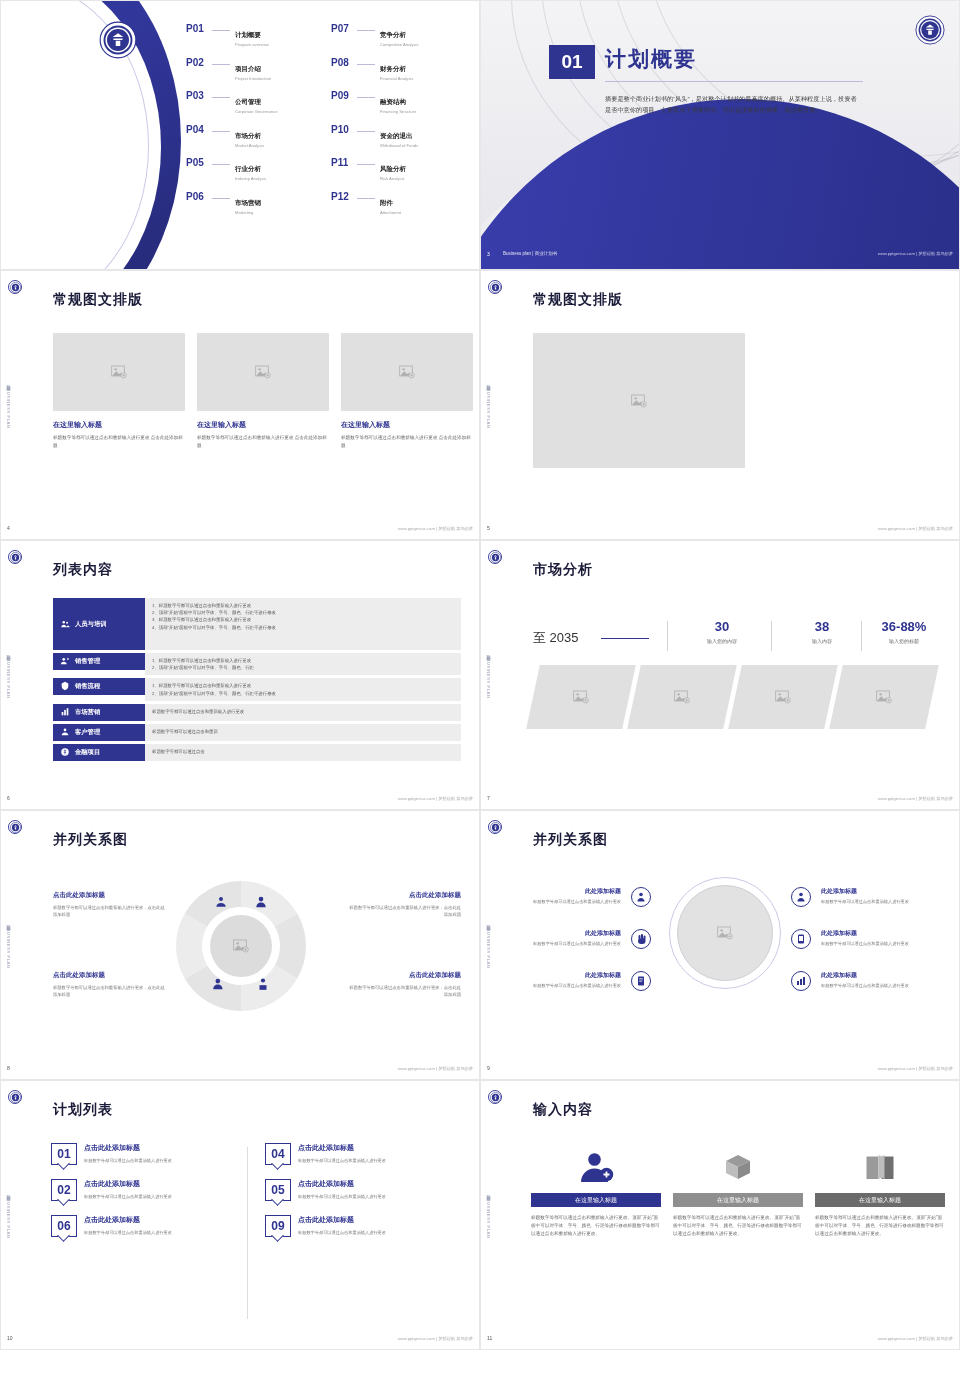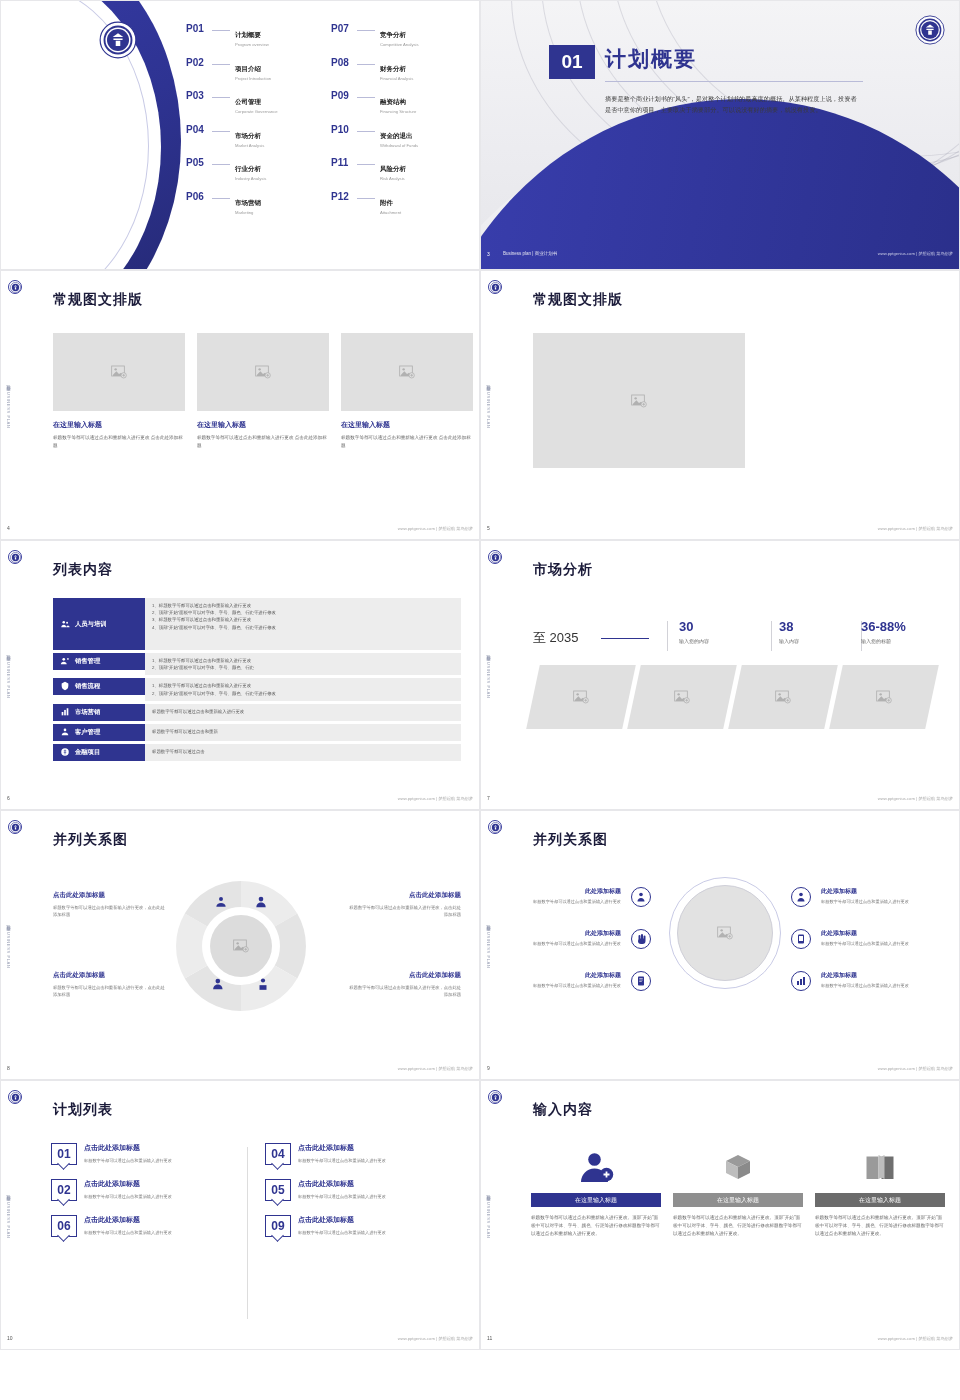--- a/index.html
+++ b/index.html
@@ -140,21 +140,21 @@
   }
   .s5lbl svg { width:10px; height:10px; flex:none; }
   .s5body { flex:1; background:#ededed; padding:4px 7px; font-size:4.4px; color:#555; line-height:7.2px; }
   .s5big .s5lbl { height:52px; }
   .s5sm .s5lbl { height:17px; }
 
   
   .s6year { position:absolute; left:52px; top:88px; font-size:13px; color:#333; }
   .s6line { position:absolute; left:120px; top:97px; width:48px; height:1px; background:#2f3490;}
   .s6sep { position:absolute; top:80px; width:1px; height:30px; background:#d2d2d8; }
-  .s6stat { position:absolute; top:78px; width:86px;}
+  .s6stat { position:absolute; top:78px; text-align:center; width:86px;}
   .s6stat .n { font-size:13px; font-weight:bold; color:#2f3490;}
   .s6stat .t { font-size:5px; color:#666; margin-top:4px;}
   .s6imgs { position:absolute; left:52px; top:124px; display:flex; gap:5px;}
   .s6sk { width:96px; height:64px; background:#e0e0e0; transform: skewX(-12deg); display:flex; align-items:center; justify-content:center;}
   .s6sk .imgicon { transform: skewX(12deg); }
 
   
   .donutwrap { position:absolute; left:175px; top:70px; width:130px; height:130px; }
   .s7txt { position:absolute; width:112px; }
   .s7txt .h { font-size:6.5px; color:#2f3490; font-weight:bold; }

